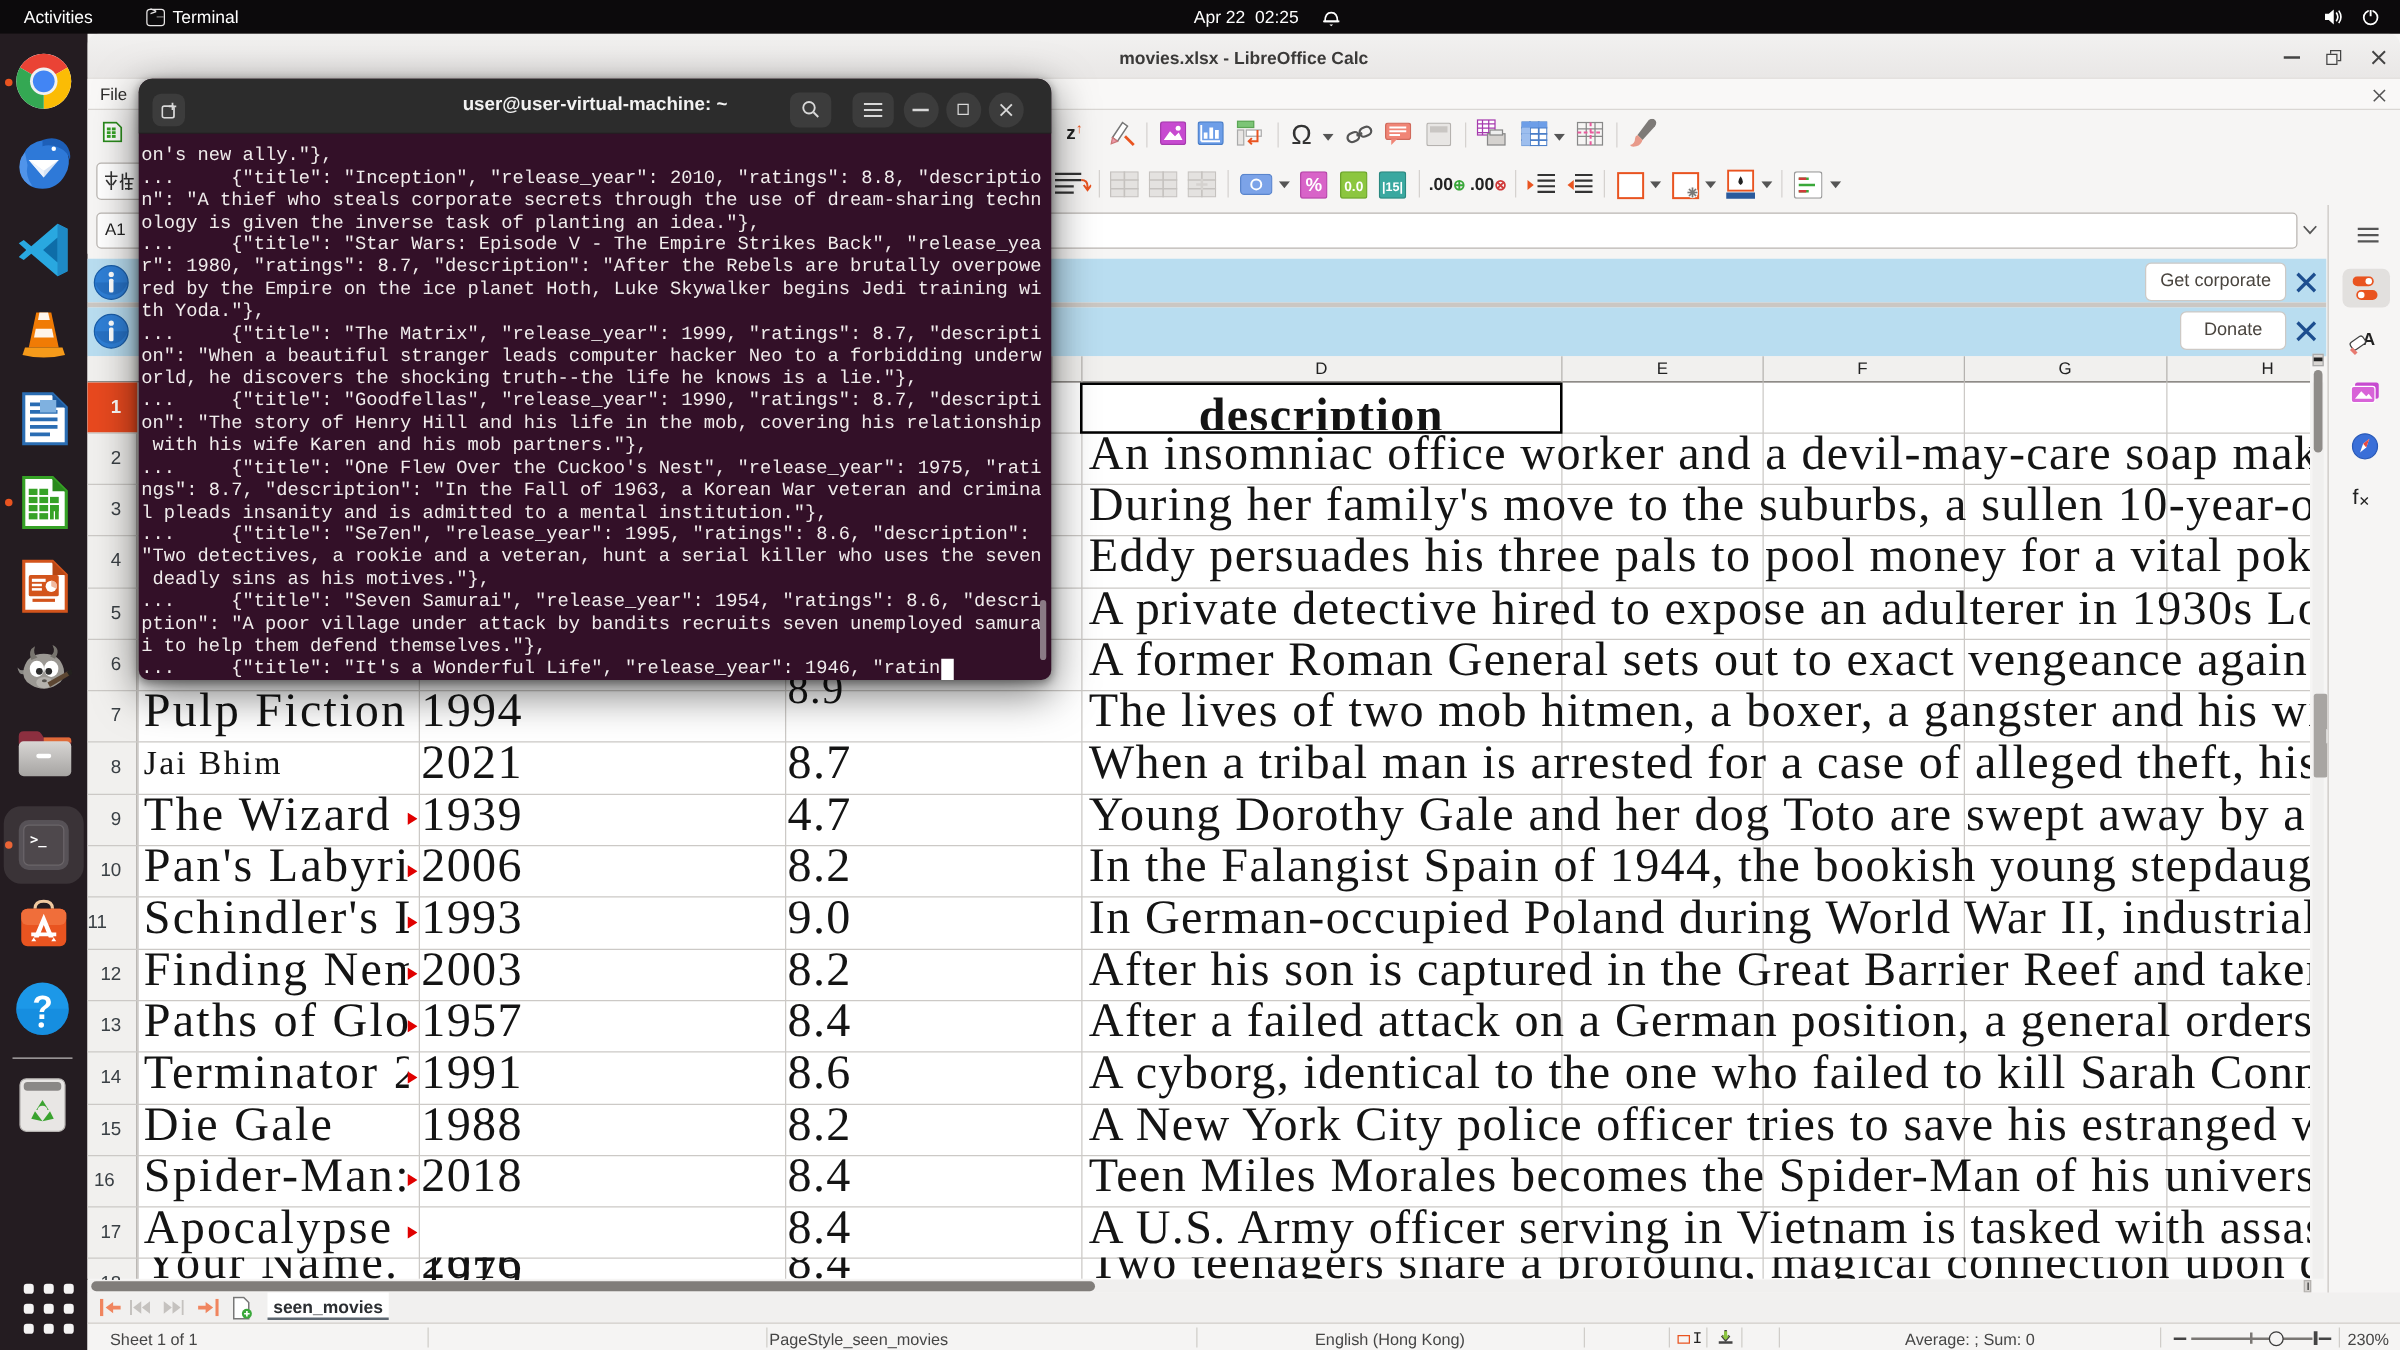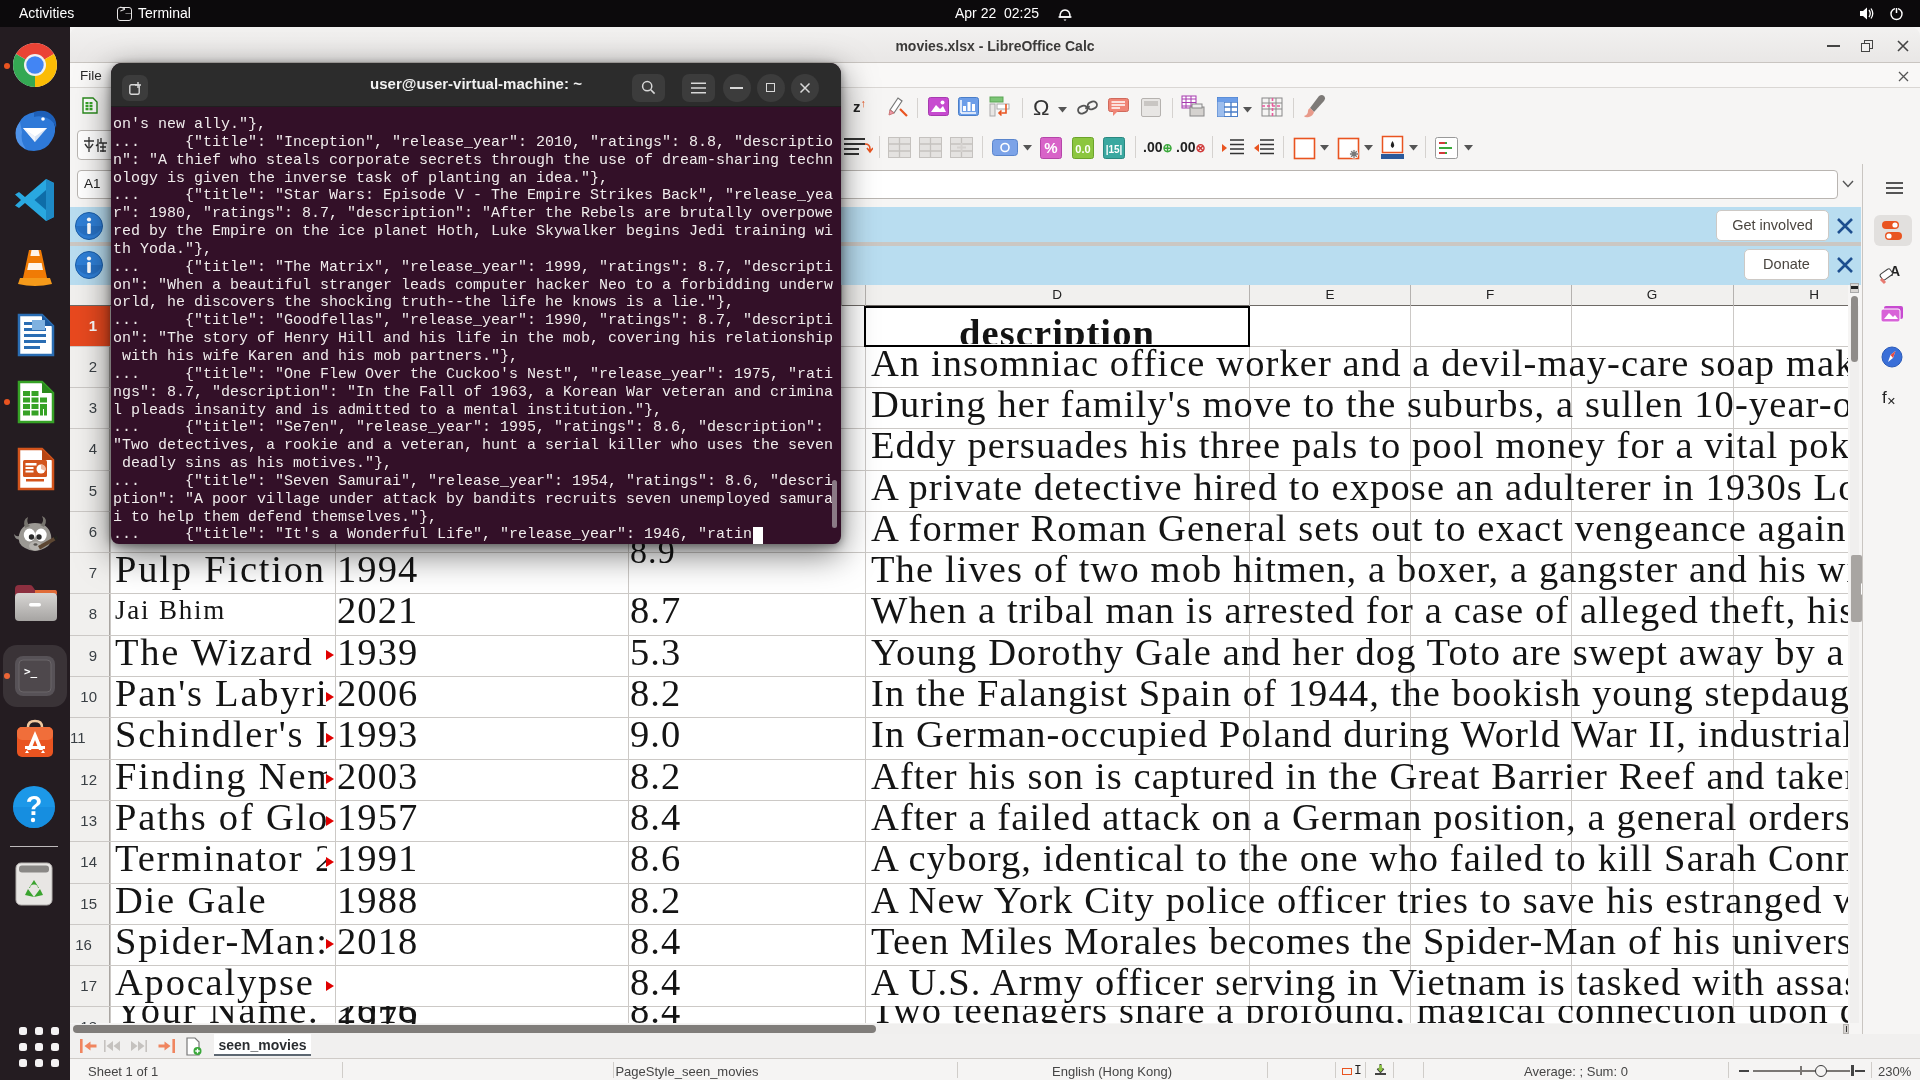--- a/index.html
+++ b/index.html
@@ -400,21 +400,21 @@
 <path d="M2 15 A 13.5 13.5 0 0 0 28 15 Z" fill="#2368b8" opacity=".6"></path>
 <rect x="13.2" y="12" width="3.6" height="11" rx="1.2" fill="#fff"></rect>
     <circle cx="15" cy="8.5" r="2.1" fill="#fff"></circle>
   </svg>
 <svg class="ab" style="left:74px;top:250px" width="30" height="30" viewBox="0 0 30 30">
 <circle cx="15" cy="15" r="13.5" fill="#2f7fd6" stroke="#1a5da8"></circle>
 <path d="M2 15 A 13.5 13.5 0 0 0 28 15 Z" fill="#2368b8" opacity=".6"></path>
 <rect x="13.2" y="12" width="3.6" height="11" rx="1.2" fill="#fff"></rect>
     <circle cx="15" cy="8.5" r="2.1" fill="#fff"></circle>
   </svg>
-<div class="ab" style="left:1716px;top:210px;width:113px;height:31px;background:#fff;border:1px solid #cdc9c5;border-radius:5px;text-align:center;font-size:14.5px;color:#4a453f;line-height:29px">Get involved</div>
+<div class="ab" style="left:1716px;top:210px;width:113px;height:31px;background:#fff;border:1px solid #cdc9c5;border-radius:5px;text-align:center;font-size:14.5px;color:#4a453f;line-height:29px">Get corporate</div>
 <div class="ab" style="left:1744px;top:249px;width:85px;height:31px;background:#fff;border:1px solid #cdc9c5;border-radius:5px;text-align:center;font-size:14.5px;color:#4a453f;line-height:29px">Donate</div>
 <svg class="ab" style="left:1836px;top:217px" width="18" height="18" viewBox="0 0 18 18">
     <path d="M2 2 L16 16 M16 2 L2 16" stroke="#1d4e8f" stroke-width="2.6"></path>
   </svg>
 <svg class="ab" style="left:1836px;top:256px" width="18" height="18" viewBox="0 0 18 18">
     <path d="M2 2 L16 16 M16 2 L2 16" stroke="#1d4e8f" stroke-width="2.6"></path>
   </svg>
 <div class="ab" style="left:110px;top:306px;width:1738px;height:717px;background:#fff"></div>
 <div class="ab" style="left:70px;top:285px;width:1778px;height:21px;background:#f1f0ee;border-bottom:1.5px solid #6e6a66"></div>
 <div class="ab" style="left:1037px;top:287px;width:40px;text-align:center;font-size:13.5px;color:#222">D</div>
@@ -482,21 +482,21 @@
 <div class="ab cellserif" style="left:115px;top:552.1px;height:41.3px;line-height:34.3px;font-size:38.5px;letter-spacing:1.8px;overflow:hidden;width:212px;">Pulp Fiction</div>
 <div class="ab cellserif" style="left:337px;top:552.1px;height:41.3px;line-height:34.3px;font-size:38.5px;letter-spacing:1.1px;overflow:hidden;width:1511px;">1994</div>
 <div class="ab cellserif" style="left:630px;top:535px;height:41.3px;line-height:34.3px;font-size:34px;letter-spacing:1.1px;overflow:hidden;width:1218px;">8.9</div>
 <div class="ab cellserif" style="left:871px;top:552.1px;height:41.3px;line-height:34.3px;font-size:38.5px;letter-spacing:1.1px;overflow:hidden;width:977px;">The lives of two mob hitmen, a boxer, a gangster and his wife, and a pair of diner bandits</div>
 <div class="ab cellserif" style="left:115px;top:593.4px;height:41.3px;line-height:34.3px;font-size:27px;letter-spacing:1.8px;overflow:hidden;width:212px;">Jai Bhim</div>
 <div class="ab cellserif" style="left:337px;top:593.4px;height:41.3px;line-height:34.3px;font-size:38.5px;letter-spacing:1.1px;overflow:hidden;width:1511px;">2021</div>
 <div class="ab cellserif" style="left:630px;top:593.4px;height:41.3px;line-height:34.3px;font-size:38.5px;letter-spacing:1.1px;overflow:hidden;width:1218px;">8.7</div>
 <div class="ab cellserif" style="left:871px;top:593.4px;height:41.3px;line-height:34.3px;font-size:38.5px;letter-spacing:1.1px;overflow:hidden;width:977px;">When a tribal man is arrested for a case of alleged theft, his wife turns to a human-rights</div>
 <div class="ab cellserif" style="left:115px;top:634.7px;height:41.3px;line-height:34.3px;font-size:38.5px;letter-spacing:1.8px;overflow:hidden;width:212px;">The Wizard of Oz</div>
 <div class="ab cellserif" style="left:337px;top:634.7px;height:41.3px;line-height:34.3px;font-size:38.5px;letter-spacing:1.1px;overflow:hidden;width:1511px;">1939</div>
-<div class="ab cellserif" style="left:630px;top:634.7px;height:41.3px;line-height:34.3px;font-size:38.5px;letter-spacing:1.1px;overflow:hidden;width:1218px;">5.3</div>
+<div class="ab cellserif" style="left:630px;top:634.7px;height:41.3px;line-height:34.3px;font-size:38.5px;letter-spacing:1.1px;overflow:hidden;width:1218px;">4.7</div>
 <div class="ab cellserif" style="left:871px;top:634.7px;height:41.3px;line-height:34.3px;font-size:38.5px;letter-spacing:1.1px;overflow:hidden;width:977px;">Young Dorothy Gale and her dog Toto are swept away by a tornado to the magical Land</div>
 <svg class="ab" style="left:326px;top:650px" width="8" height="10" viewBox="0 0 8 10">
     <path d="M0 0 L8 5 L0 10 Z" fill="#e00000"></path>
   </svg>
 <div class="ab cellserif" style="left:115px;top:676.0px;height:41.3px;line-height:34.3px;font-size:38.5px;letter-spacing:1.8px;overflow:hidden;width:212px;">Pan's Labyrinth</div>
 <div class="ab cellserif" style="left:337px;top:676.0px;height:41.3px;line-height:34.3px;font-size:38.5px;letter-spacing:1.1px;overflow:hidden;width:1511px;">2006</div>
 <div class="ab cellserif" style="left:630px;top:676.0px;height:41.3px;line-height:34.3px;font-size:38.5px;letter-spacing:1.1px;overflow:hidden;width:1218px;">8.2</div>
 <div class="ab cellserif" style="left:871px;top:676.0px;height:41.3px;line-height:34.3px;font-size:38.5px;letter-spacing:1.1px;overflow:hidden;width:977px;">In the Falangist Spain of 1944, the bookish young stepdaughter of a sadistic army officer</div>
 <svg class="ab" style="left:326px;top:692px" width="8" height="10" viewBox="0 0 8 10">
     <path d="M0 0 L8 5 L0 10 Z" fill="#e00000"></path>

